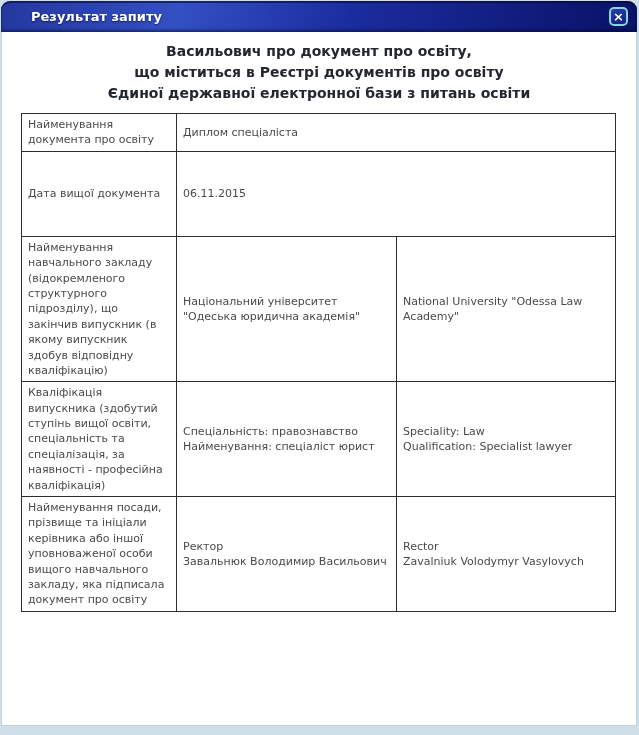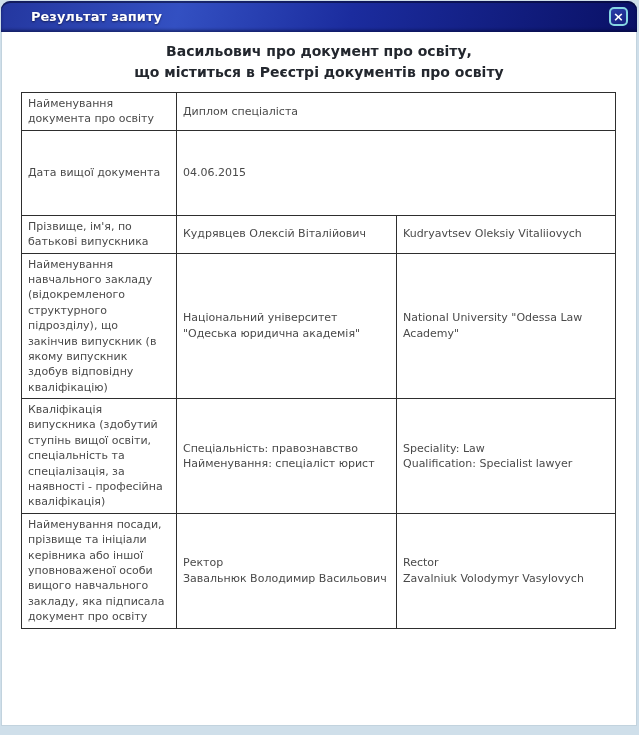--- a/index.html
+++ b/index.html
@@ -70,41 +70,37 @@
   <div class="titlebar">
     <span class="titlebar-text">Результат запиту</span>
     <span class="close-btn">×</span>
   </div>
 
   <div class="dialog-body">
 
     <div class="header-block">
       <div>Васильович про документ про освіту,</div>
       <div>що міститься в Реєстрі документів про освіту</div>
+      <div>Єдиної державної електронної бази з питань освіти</div>
     </div>
 
     <table id="doc-table">
       <colgroup>
         <col style="width:155px">
         <col style="width:220px">
         <col style="width:219px">
       </colgroup>
       <tbody>
           <tr>
             <td>Найменування документа про освіту</td>
             <td colspan="2">Диплом спеціаліста</td>
           </tr>
           <tr>
             <td>Дата вищої документа</td>
-            <td colspan="2">04.06.2015</td>
-          </tr>
-          <tr>
-            <td>Прізвище, ім'я, по батькові випускника</td>
-            <td>Кудрявцев Олексій Віталійович</td>
-            <td>Kudryavtsev Oleksiy Vitaliiovych</td>
+            <td colspan="2">06.11.2015</td>
           </tr>
           <tr>
             <td>Найменування навчального закладу (відокремленого структурного підрозділу), що закінчив випускник (в якому випускник здобув відповідну кваліфікацію)</td>
             <td>Національний університет "Одеська юридична академія"</td>
             <td>National University "Odessa Law Academy"</td>
           </tr>
           <tr>
             <td>Кваліфікація випускника (здобутий ступінь вищої освіти, спеціальність та спеціалізація, за наявності - професійна кваліфікація)</td>
             <td>Спеціальність: правознавство
 Найменування: спеціаліст юрист</td>

